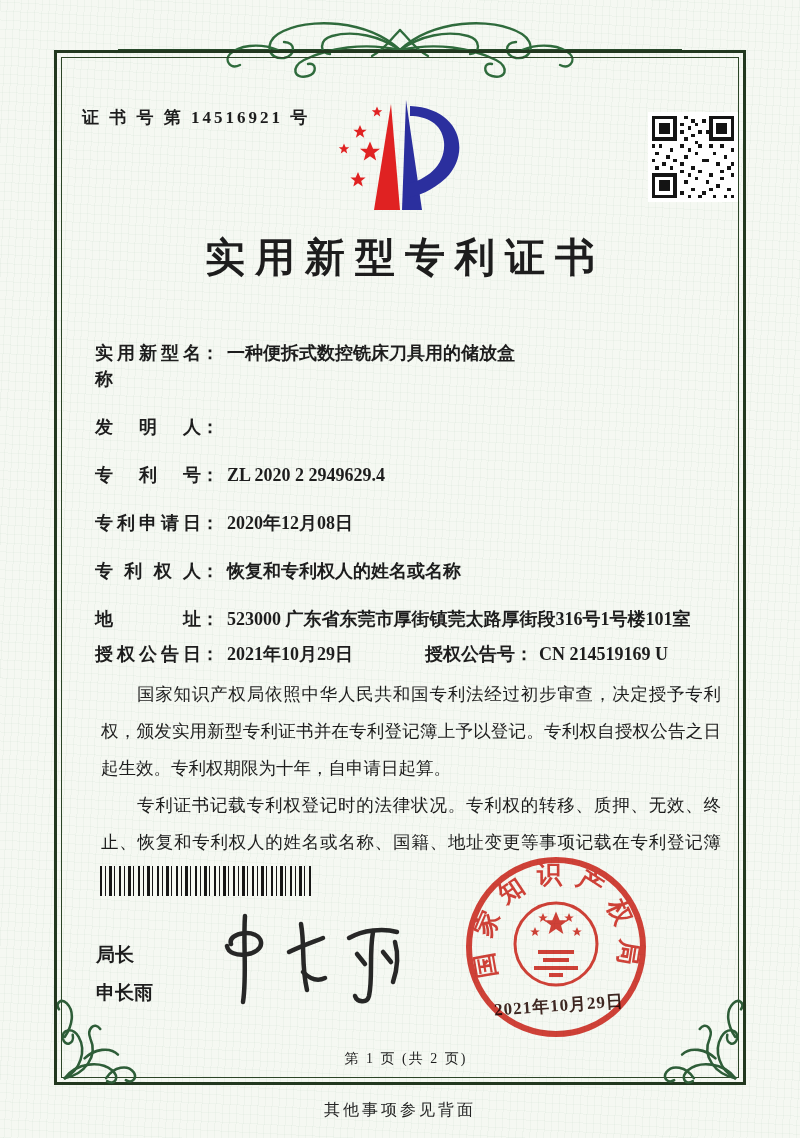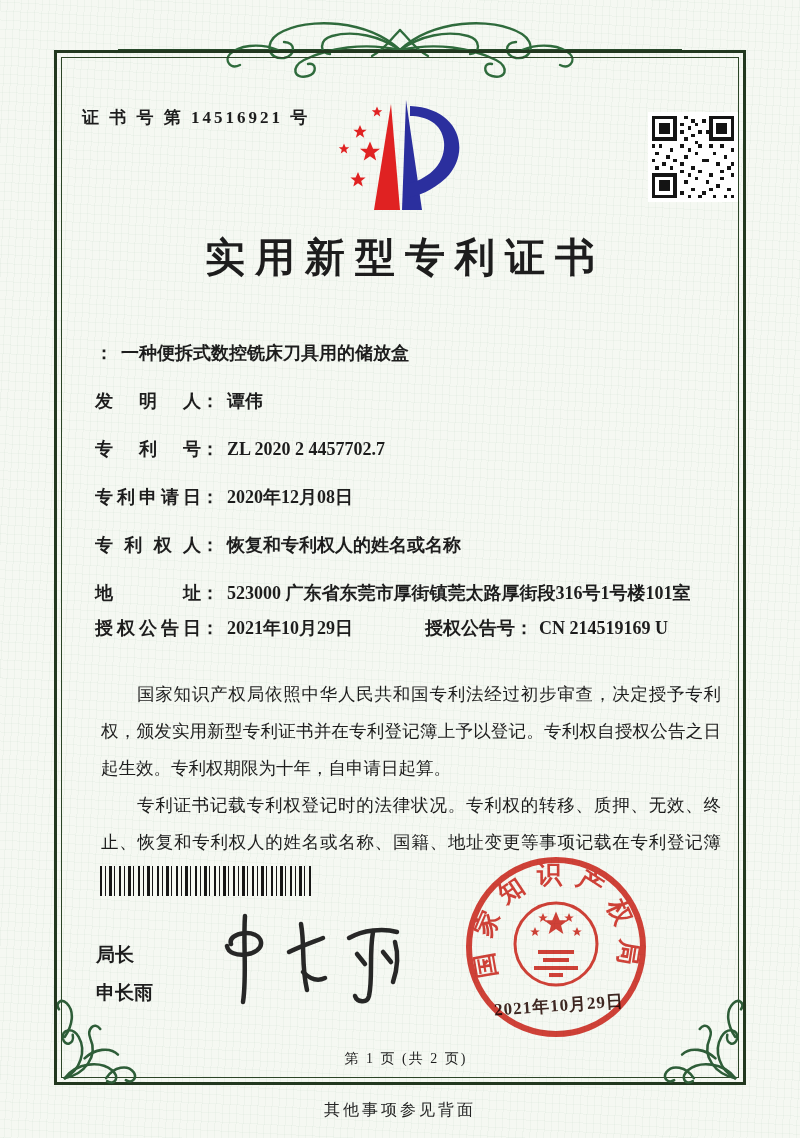--- a/index.html
+++ b/index.html
@@ -152,32 +152,32 @@
          M1 9h1v1H1z M3 9h1v1H3z M6 10h1v1H6z M2 11h1v1H2z M5 12h1v1H5z M7 13h1v1H7z M1 13h1v1H1z M4 14h1v1H4z M2 15h1v1H2z M6 15h1v1H6z
          M9 9h1v1H9z M11 10h1v1h-1z M14 9h1v1h-1z M17 9h1v1h-1z M20 9h1v1h-1z M23 10h1v1h-1z M18 11h1v1h-1z M21 12h1v1h-1z M16 13h1v1h-1z M19 14h1v1h-1z M22 15h1v1h-1z M10 12h1v1h-1z M13 11h1v1h-1z M9 14h1v1H9z M12 15h1v1h-1z M15 13h1v1h-1z M23 14h1v1h-1z
          M9 16h1v1H9z M11 17h1v1h-1z M14 16h1v1h-1z M17 17h1v1h-1z M20 16h1v1h-1z M23 17h1v1h-1z M10 19h1v1h-1z M13 18h1v1h-1z M16 19h1v1h-1z M19 20h1v1h-1z M22 21h1v1h-1z M12 21h1v1h-1z M15 22h1v1h-1z M18 23h1v1h-1z M21 23h1v1h-1z M9 22h1v1H9z M14 23h1v1h-1z M23 23h1v1h-1z M11 23h1v1h-1z M17 21h1v1h-1z M20 18h1v1h-1z"></path>
     </g>
   </svg>
 
   <div class="title">实用新型专利证书</div>
 
   <div class="fields">
     <div class="frow">
+      <span class="flabel">实用新型名称</span>
         <span class="fcolon">：</span>
         <span class="fvalue">一种便拆式数控铣床刀具用的储放盒</span>
     </div>
     <div class="frow">
       <span class="flabel">发明人</span>
         <span class="fcolon">：</span>
-        <span class="fvalue">谭伟</span>
     </div>
     <div class="frow">
       <span class="flabel">专利号</span>
         <span class="fcolon">：</span>
-        <span class="fvalue">ZL 2020 2 4457702.7</span>
+        <span class="fvalue">ZL 2020 2 2949629.4</span>
     </div>
     <div class="frow">
       <span class="flabel">专利申请日</span>
         <span class="fcolon">：</span>
         <span class="fvalue">2020年12月08日</span>
     </div>
     <div class="frow">
       <span class="flabel">专利权人</span>
         <span class="fcolon">：</span>
         <span class="fvalue">恢复和专利权人的姓名或名称</span>

